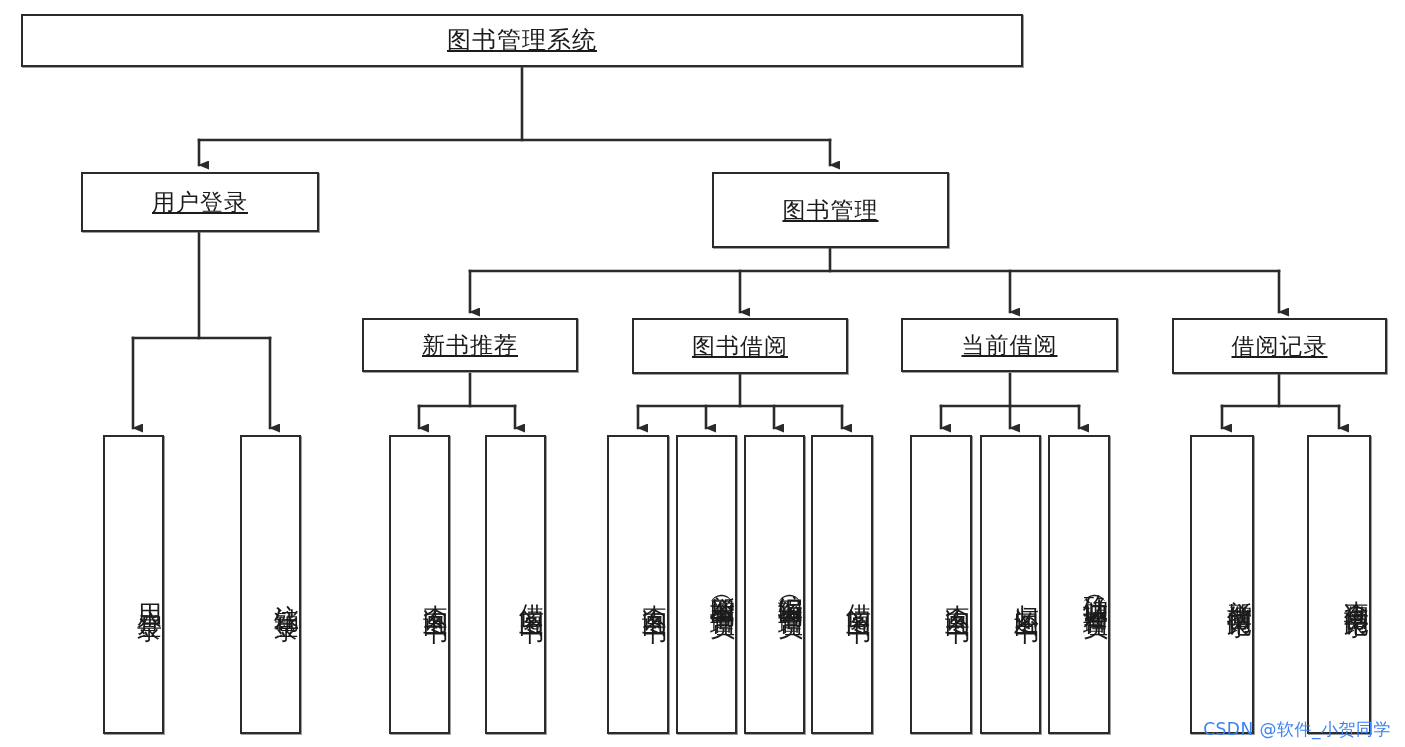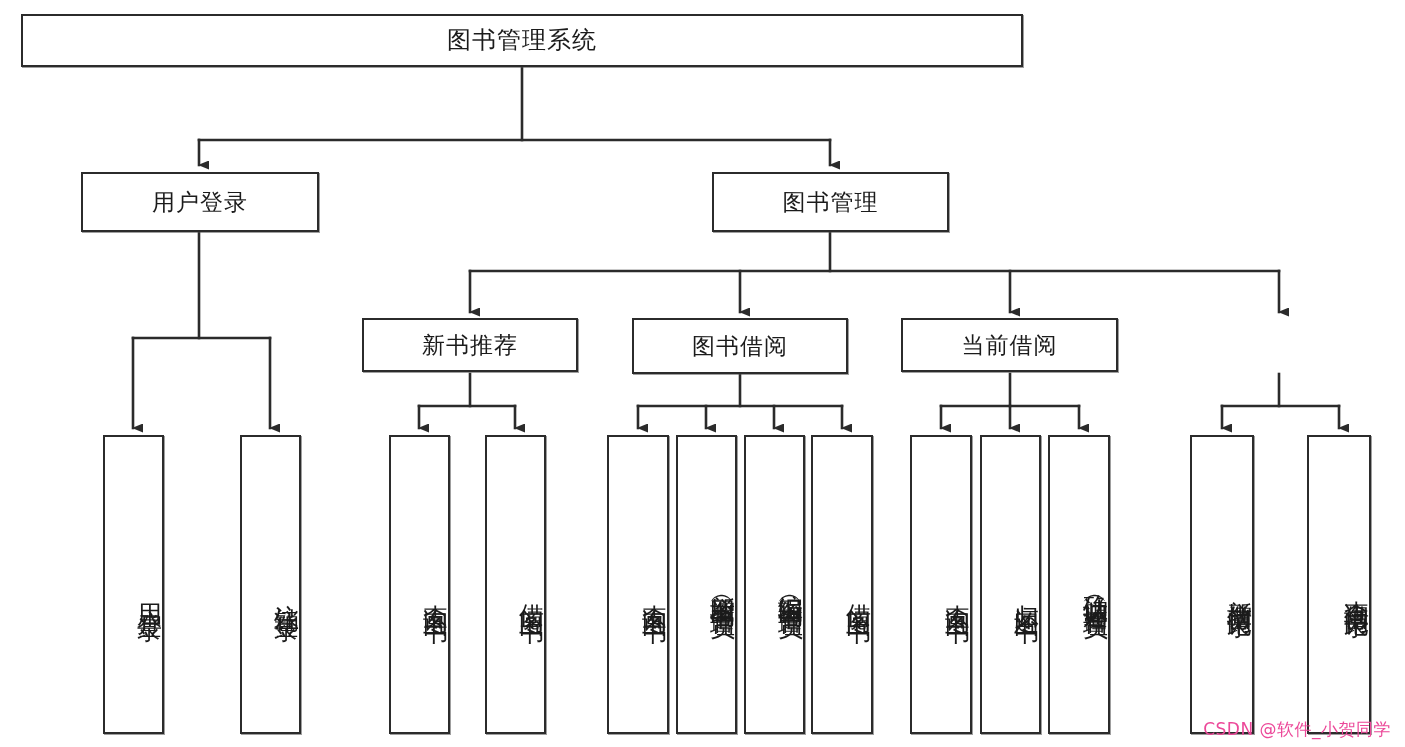--- a/index.html
+++ b/index.html
@@ -35,20 +35,21 @@
     align-items: center;
     justify-content: center;
     color: #1b1b1b;
     box-shadow: 1px 1px 0 rgba(80,80,80,0.55);
   }
   .node.horizontal {
     font-size: 23px;
     letter-spacing: 1px;
     line-height: 1.15;
     white-space: nowrap;
+    text-decoration: underline;
   }
   .node.root {
     font-size: 24px;
   }
   .node.vertical {
     writing-mode: vertical-rl;
     text-orientation: upright;
     font-size: 25px;
     letter-spacing: 5px;
     line-height: 1.0;
@@ -59,21 +60,21 @@
   }
   .node.vertical.tall-text {
     padding-top: 8px;
     letter-spacing: 3px;
   }
   .watermark {
     position: absolute;
     right: 14px;
     bottom: 6px;
     font-size: 17px;
-    color: #ec4899;
+    color: #3b82f6;
     letter-spacing: 0.5px;
     white-space: nowrap;
     user-select: none;
   }
 </style>
 </head>
 <body>
 
 <div id="diagram-root">
 
@@ -124,28 +125,29 @@
       <path d="M1222,406 L1339,406"></path>
       <path d="M1222,406 L1222,428" marker-end="url(#arrowhead)"></path>
       <path d="M1339,406 L1339,428" marker-end="url(#arrowhead)"></path>
     </g>
   </svg>
 
   <div class="node horizontal root" style="left:21px; top:14px; width:1002px; height:53px;">图书管理系统</div>
 
   <div class="node horizontal" style="left:81px; top:172px; width:238px; height:60px;">用户登录</div>
 
-  <div class="node horizontal" style="left:712px; top:172px; width:237px; height:60px;">图书管理</div>
+  <div class="node horizontal" style="left:712px; top:172px; width:237px; height:76px;">图书管理</div>
 
   <div class="node horizontal" style="left:362px; top:318px; width:216px; height:54px;">新书推荐</div>
 
   <div class="node horizontal" style="left:632px; top:318px; width:216px; height:56px;">图书借阅</div>
 
   <div class="node horizontal" style="left:901px; top:318px; width:217px; height:54px;">当前借阅</div>
 
+  <div class="node horizontal" style="left:1172px; top:318px; width:215px; height:56px;">借阅记录</div>
 
   <div class="node vertical" style="left:103px; top:435px; width:61px; height:299px;">用户登录</div>
 
   <div class="node vertical" style="left:240px; top:435px; width:61px; height:299px;">注销登录</div>
 
   <div class="node vertical" style="left:389px; top:435px; width:61px; height:299px;">查询图书</div>
 
   <div class="node vertical" style="left:485px; top:435px; width:61px; height:299px;">借阅图书</div>
 
   <div class="node vertical" style="left:607px; top:435px; width:62px; height:299px;">查询图书</div>

